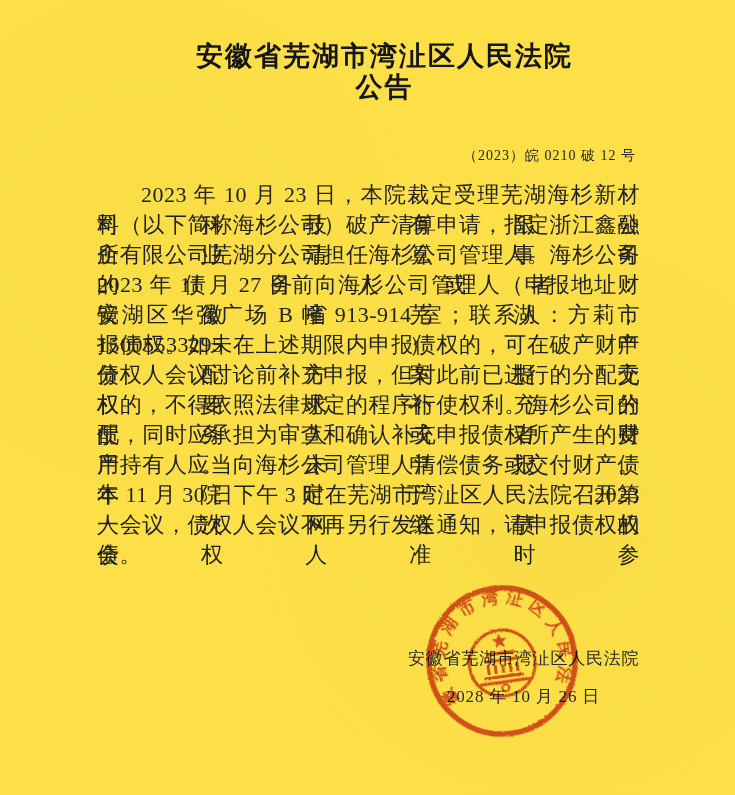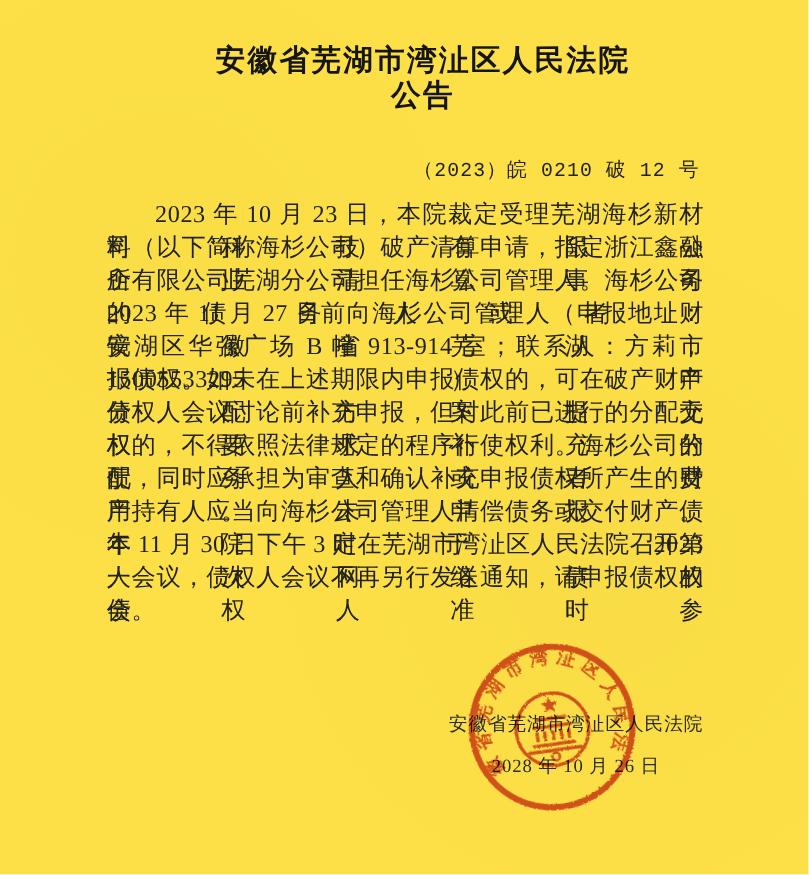--- a/index.html
+++ b/index.html
@@ -30,24 +30,23 @@
     font-weight: 700;
     font-size: 27px;
     line-height: 31px;
     color: #151515;
     letter-spacing: 2px;
   }
   .case-number {
     position: absolute;
     left: 97px; top: 144px; width: 539px;
     text-align: right;
-    font-size: 18px;
+    font-size: 14px;
     line-height: 24px;
     letter-spacing: 1px;
-    font-family: Liberation Mono, monospace;
   }
   .body-text {
     position: absolute;
     left: 97px; top: 180px; width: 543px;
     font-size: 22px;
   }
   .body-line {
     height: 30px;
     line-height: 30px;
     text-align: justify;

